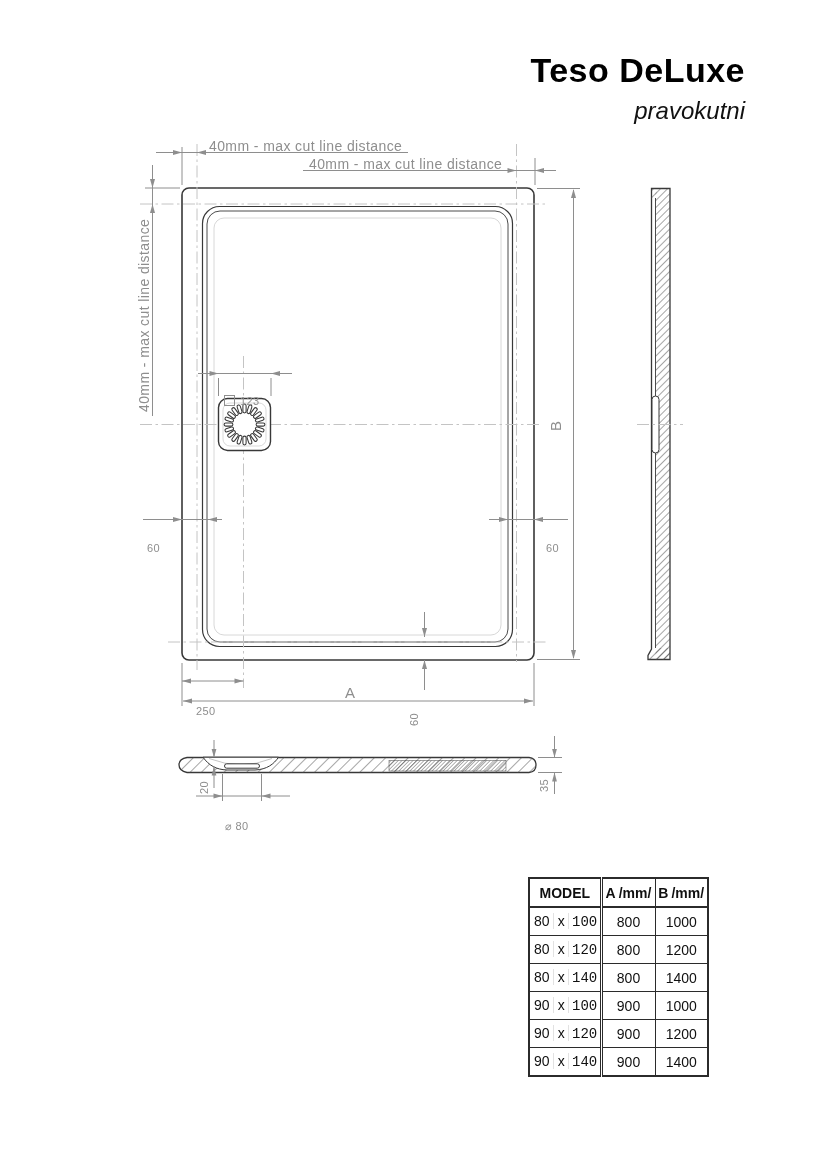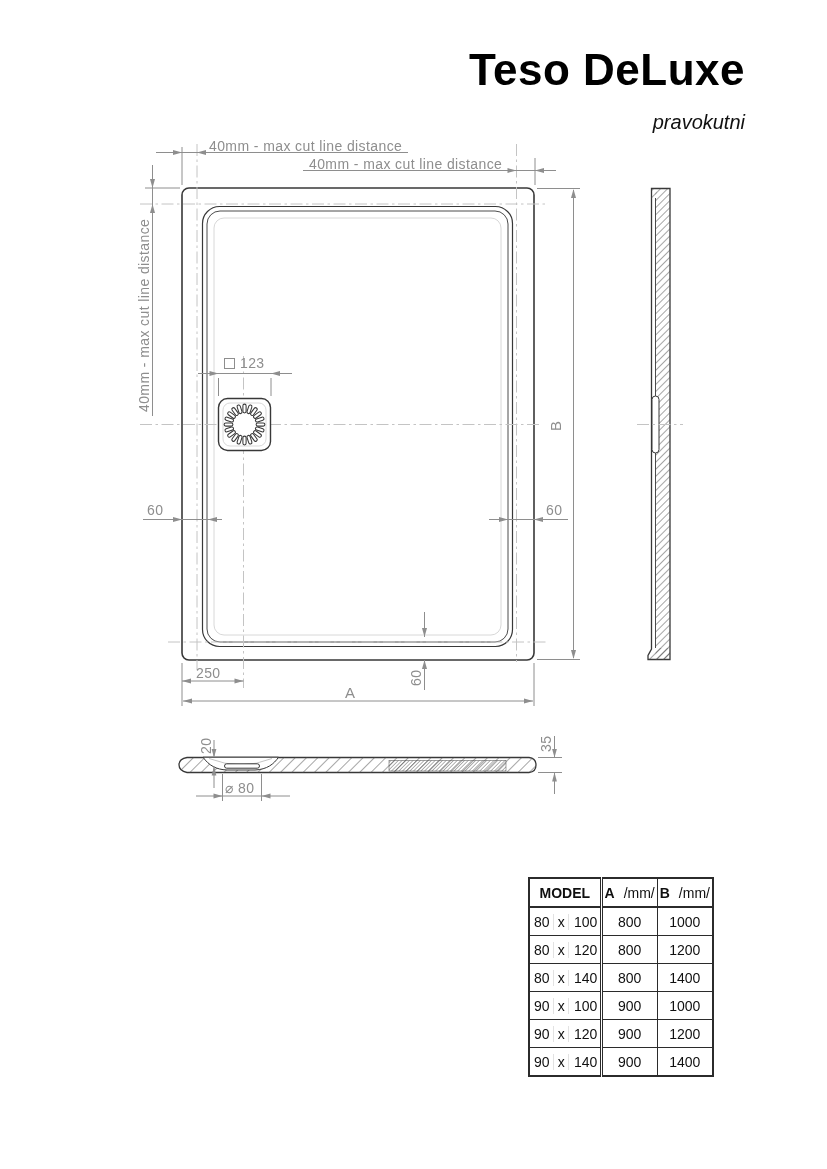--- a/index.html
+++ b/index.html
@@ -1,42 +1,42 @@
 <!DOCTYPE html>
 <html><head>
 <meta charset="utf-8">
 <style>
   html,body{margin:0;padding:0;background:#fff;}
   .page{position:relative;width:827px;height:1169px;background:#fff;overflow:hidden;
         font-family:"Liberation Sans",sans-serif;}
   .draw{position:absolute;left:0;top:0;}
   .title-block{position:absolute;top:52px;right:82px;text-align:right;color:#000;}
-  .title{font-size:44px;font-weight:700;letter-spacing:.5px;line-height:36px;}
-  .subtitle{font-size:20px;font-style:italic;font-weight:400;line-height:32px;margin-top:18px;color:#111;}
+  .title{font-size:34px;font-weight:700;letter-spacing:.5px;line-height:36px;}
+  .subtitle{font-size:24px;font-style:italic;font-weight:400;line-height:32px;margin-top:7px;color:#111;}
   .lbl{position:absolute;color:#8e8e8e;font-size:14px;white-space:nowrap;letter-spacing:.4px;}
-  .num{font-size:14px;}
+  .num{font-size:11px;margin-top:40px;}
   .rot{transform:rotate(-90deg);transform-origin:0 0;}
   .sq{display:inline-block;width:9px;height:9px;border:1.3px solid #8e8e8e;margin-right:5px;vertical-align:-1px;}
   
   .size-table{position:absolute;left:528px;top:877px;border-collapse:collapse;
               font-size:14px;color:#101010;table-layout:fixed;}
   .size-table th,.size-table td{border:1.6px solid #2b2b2b;height:19px;padding:4px 2px;
               text-align:center;vertical-align:middle;}
   .size-table{border:2.3px solid #2b2b2b;}
   .size-table th{font-weight:700;}
-  .size-table .unit{font-weight:400;margin-left:9px;text-align:right;}
+  .size-table .unit{font-weight:700;margin-left:3px;text-align:right;}
   .col-model{width:72px;}
   .col-a{width:54px;}
   .col-b{width:53px;}
   .size-table th.model-h,.size-table td.model-c{border-right:3px double #2b2b2b;}
   .size-table thead th{border-bottom:2.4px solid #2b2b2b;}
   .mw{display:inline-block;width:19px;text-align:center;}
   .mx{display:inline-block;width:14px;text-align:center;border-left:1px solid #e2e2e2;
       border-right:1px solid #e2e2e2;margin:0 2px;}
-  .ml{display:inline-block;width:26px;text-align:right;}
+  .ml{display:inline-block;width:26px;text-align:right;font-family:Liberation Mono, monospace;}
 </style>
 </head>
 <body>
 
 <div class="page">
 
   <svg class="draw" width="827" height="830" viewBox="0 0 827 830">
     <defs>
       <pattern id="h1" patternUnits="userSpaceOnUse" width="5" height="5" patternTransform="rotate(45)">
         <line x1="0" y1="0" x2="0" y2="5" stroke="#4d4d4d" stroke-width="1"></line>

